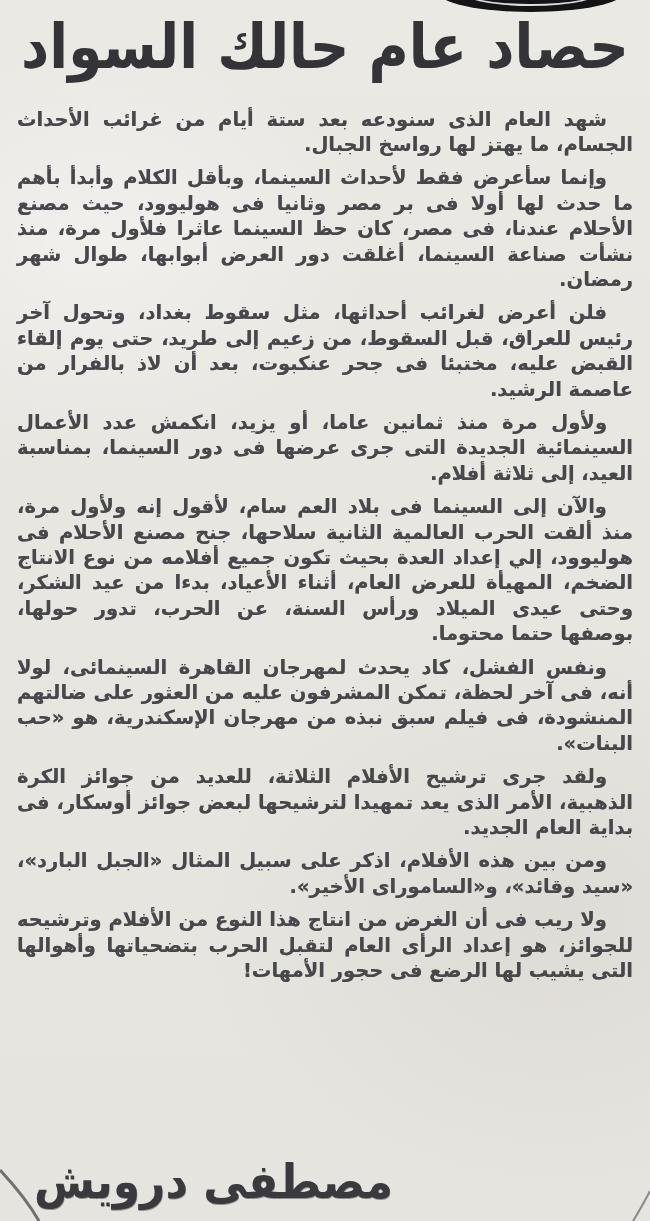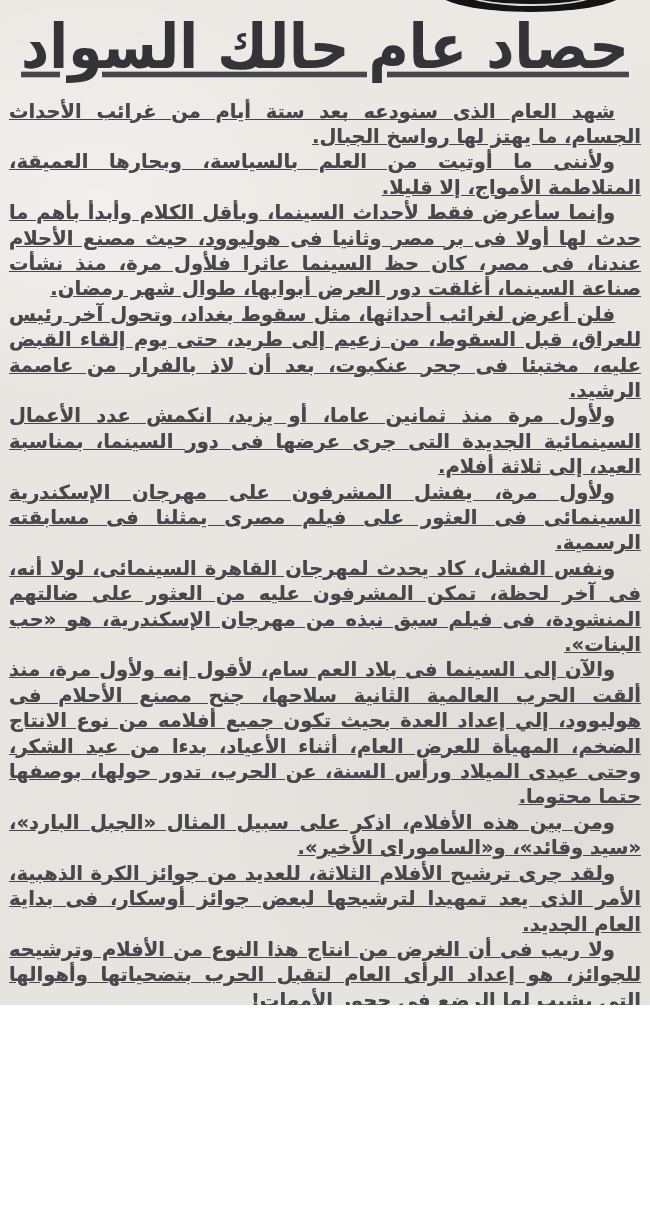--- a/index.html
+++ b/index.html
@@ -1,28 +1,27 @@
 <!DOCTYPE html>
 <html lang="ar" dir="rtl"><head>
 <meta charset="utf-8">
 <style>
   html, body { margin: 0; padding: 0; }
   .page {
     position: relative;
     width: 650px;
-    height: 1005px;
+    height: 1221px;
     overflow: hidden;
     background:
       radial-gradient(ellipse 400px 300px at 15% 20%, rgba(255,255,255,0.35), rgba(255,255,255,0) 70%),
       radial-gradient(ellipse 500px 400px at 85% 75%, rgba(205,202,195,0.35), rgba(205,202,195,0) 70%),
       linear-gradient(180deg, #ebe9e4 0%, #e8e6e1 45%, #e6e4de 100%);
     font-family: "DejaVu Sans", sans-serif;
     direction: rtl;
     color: #46464a;
-    text-decoration: underline;
   }
   .badge {
     position: absolute;
     top: -31px;
     left: 436px;
     width: 190px;
     height: 43px;
     background: #141414;
     border-radius: 50%;
     overflow: hidden;
@@ -55,21 +54,21 @@
     padding: 22px 9px 0 9px;
     font-size: 19.5px;
     font-weight: bold;
     line-height: 25.4px;
     text-align: justify;
     text-justify: inter-word;
     color: #48484c;
     text-shadow: 0 0 0.4px rgba(70,70,74,0.6);
   }
   .article-body p {
-    margin: 0;
+    margin: 8px;
     text-indent: 26px;
   }
   .signature {
     position: absolute;
     top: 1156px;
     left: 34px;
     font-size: 44px;
     font-weight: bold;
     color: #3a3a3e;
     direction: rtl;
@@ -91,29 +90,27 @@
 <div class="page">
 
   <div class="badge">
     <div class="badge-inner"></div>
   </div>
 
   <h1 class="title">حصاد عام حالك السواد</h1>
 
   <div class="article-body">
     <p>شهد العام الذى سنودعه بعد ستة أيام من غرائب الأحداث الجسام، ما يهتز لها رواسخ الجبال.</p>
-    <p>ولأننى ما أوتيت من العلم بالسياسة، وبحارها العميقة، المتلاطمة الأمواج، إلا قليلا.</p>
     <p>وإنما سأعرض فقط لأحداث السينما، وبأقل الكلام وأبدأ بأهم ما حدث لها أولا فى بر مصر وثانيا فى هوليوود، حيث مصنع الأحلام عندنا، فى مصر، كان حظ السينما عاثرا فلأول مرة، منذ نشأت صناعة السينما، أغلقت دور العرض أبوابها، طوال شهر رمضان.</p>
     <p>فلن أعرض لغرائب أحداثها، مثل سقوط بغداد، وتحول آخر رئيس للعراق، قبل السقوط، من زعيم إلى طريد، حتى يوم إلقاء القبض عليه، مختبئا فى جحر عنكبوت، بعد أن لاذ بالفرار من عاصمة الرشيد.</p>
     <p>ولأول مرة منذ ثمانين عاما، أو يزيد، انكمش عدد الأعمال السينمائية الجديدة التى جرى عرضها فى دور السينما، بمناسبة العيد، إلى ثلاثة أفلام.</p>
-    <p>ولأول مرة، يفشل المشرفون على مهرجان الإسكندرية السينمائى فى العثور على فيلم مصرى يمثلنا فى مسابقته الرسمية.</p>
+    <p>والآن إلى السينما فى بلاد العم سام، لأقول إنه ولأول مرة، منذ ألقت الحرب العالمية الثانية سلاحها، جنح مصنع الأحلام فى هوليوود، إلي إعداد العدة بحيث تكون جميع أفلامه من نوع الانتاج الضخم، المهيأة للعرض العام، أثناء الأعياد، بدءا من عيد الشكر، وحتى عيدى الميلاد ورأس السنة، عن الحرب، تدور حولها، بوصفها حتما محتوما.</p>
     <p>ونفس الفشل، كاد يحدث لمهرجان القاهرة السينمائى، لولا أنه، فى آخر لحظة، تمكن المشرفون عليه من العثور على ضالتهم المنشودة، فى فيلم سبق نبذه من مهرجان الإسكندرية، هو «حب البنات».</p>
-    <p>والآن إلى السينما فى بلاد العم سام، لأقول إنه ولأول مرة، منذ ألقت الحرب العالمية الثانية سلاحها، جنح مصنع الأحلام فى هوليوود، إلي إعداد العدة بحيث تكون جميع أفلامه من نوع الانتاج الضخم، المهيأة للعرض العام، أثناء الأعياد، بدءا من عيد الشكر، وحتى عيدى الميلاد ورأس السنة، عن الحرب، تدور حولها، بوصفها حتما محتوما.</p>
+    <p>ولقد جرى ترشيح الأفلام الثلاثة، للعديد من جوائز الكرة الذهبية، الأمر الذى يعد تمهيدا لترشيحها لبعض جوائز أوسكار، فى بداية العام الجديد.</p>
     <p>ومن بين هذه الأفلام، اذكر على سبيل المثال «الجبل البارد»، «سيد وقائد»، و«الساموراى الأخير».</p>
-    <p>ولقد جرى ترشيح الأفلام الثلاثة، للعديد من جوائز الكرة الذهبية، الأمر الذى يعد تمهيدا لترشيحها لبعض جوائز أوسكار، فى بداية العام الجديد.</p>
     <p>ولا ريب فى أن الغرض من انتاج هذا النوع من الأفلام وترشيحه للجوائز، هو إعداد الرأى العام لتقبل الحرب بتضحياتها وأهوالها التى يشيب لها الرضع فى حجور الأمهات!</p>
   </div>
 
   <div class="signature">مصطفى درويش</div>
 
   <svg class="frame-arcs" viewBox="0 0 650 1221" xmlns="http://www.w3.org/2000/svg">
     <path d="M 0 1170 Q 26 1198 39 1221" fill="none" stroke="#707070" stroke-width="3"></path>
     <path d="M 650 1191 Q 641 1208 633 1221" fill="none" stroke="#8a8a8a" stroke-width="2"></path>
   </svg>
 

